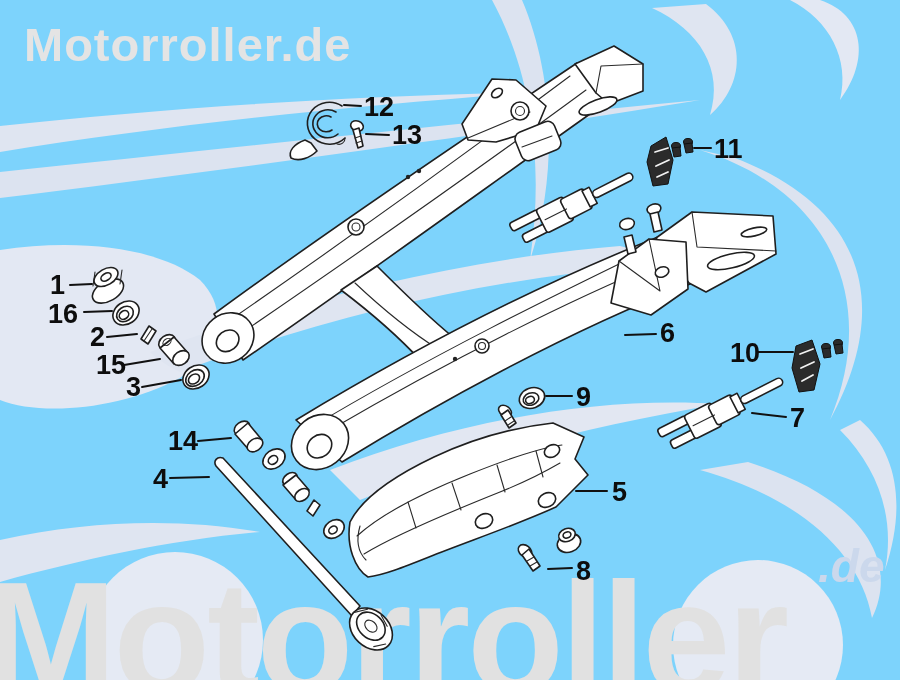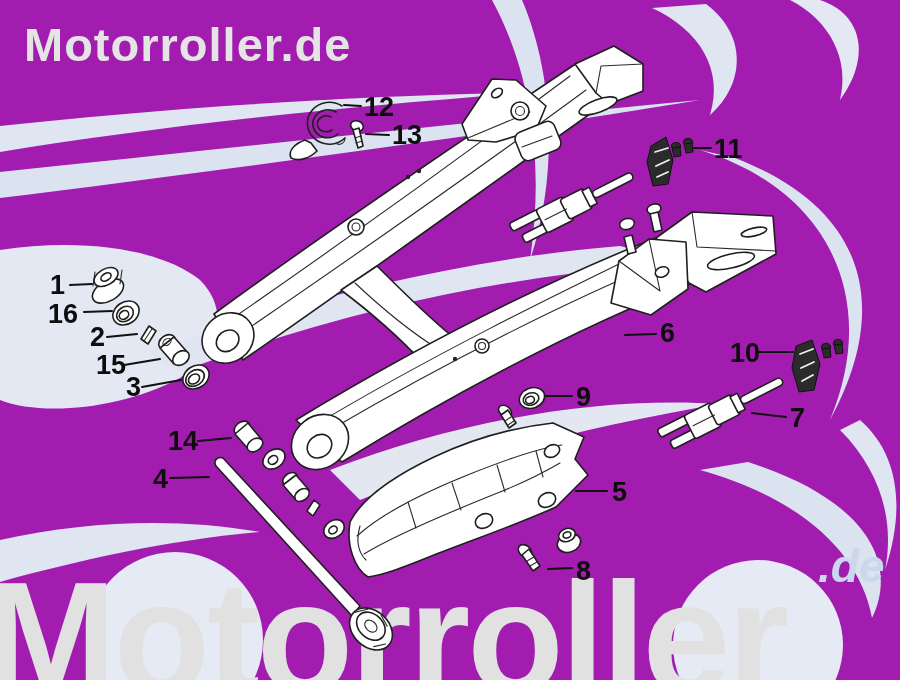--- a/index.html
+++ b/index.html
@@ -1,16 +1,16 @@
 <!DOCTYPE html>
 <html><head>
 <meta charset="utf-8">
 <style>
   html,body{margin:0;padding:0;background:#fff;}
-  .stage{position:relative;width:900px;height:680px;overflow:hidden;background:#a21caf;
+  .stage{position:relative;width:900px;height:680px;overflow:hidden;background:#7dd3fc;
          font-family:"Liberation Sans",sans-serif;}
   svg{position:absolute;left:0;top:0;display:block;}
   .wm-top{font-size:47px;font-weight:700;letter-spacing:1px;}
   .wm-bottom{font-size:158px;font-weight:700;letter-spacing:-3px;}
   .wm-suffix{font-size:46px;font-weight:700;font-style:italic;}
   .callout{font-size:27px;font-weight:700;fill:#0d0d0d;}
   .lead{stroke:#111;stroke-width:2;stroke-linecap:round;}
   .ln{fill:none;stroke:#1f1f1f;stroke-width:1.6;stroke-linejoin:round;stroke-linecap:round;}
   .lnthin{fill:none;stroke:#2a2a2a;stroke-width:1.1;stroke-linejoin:round;stroke-linecap:round;}
   .wh{fill:#ffffff;stroke:#1f1f1f;stroke-width:1.6;stroke-linejoin:round;stroke-linecap:round;}

